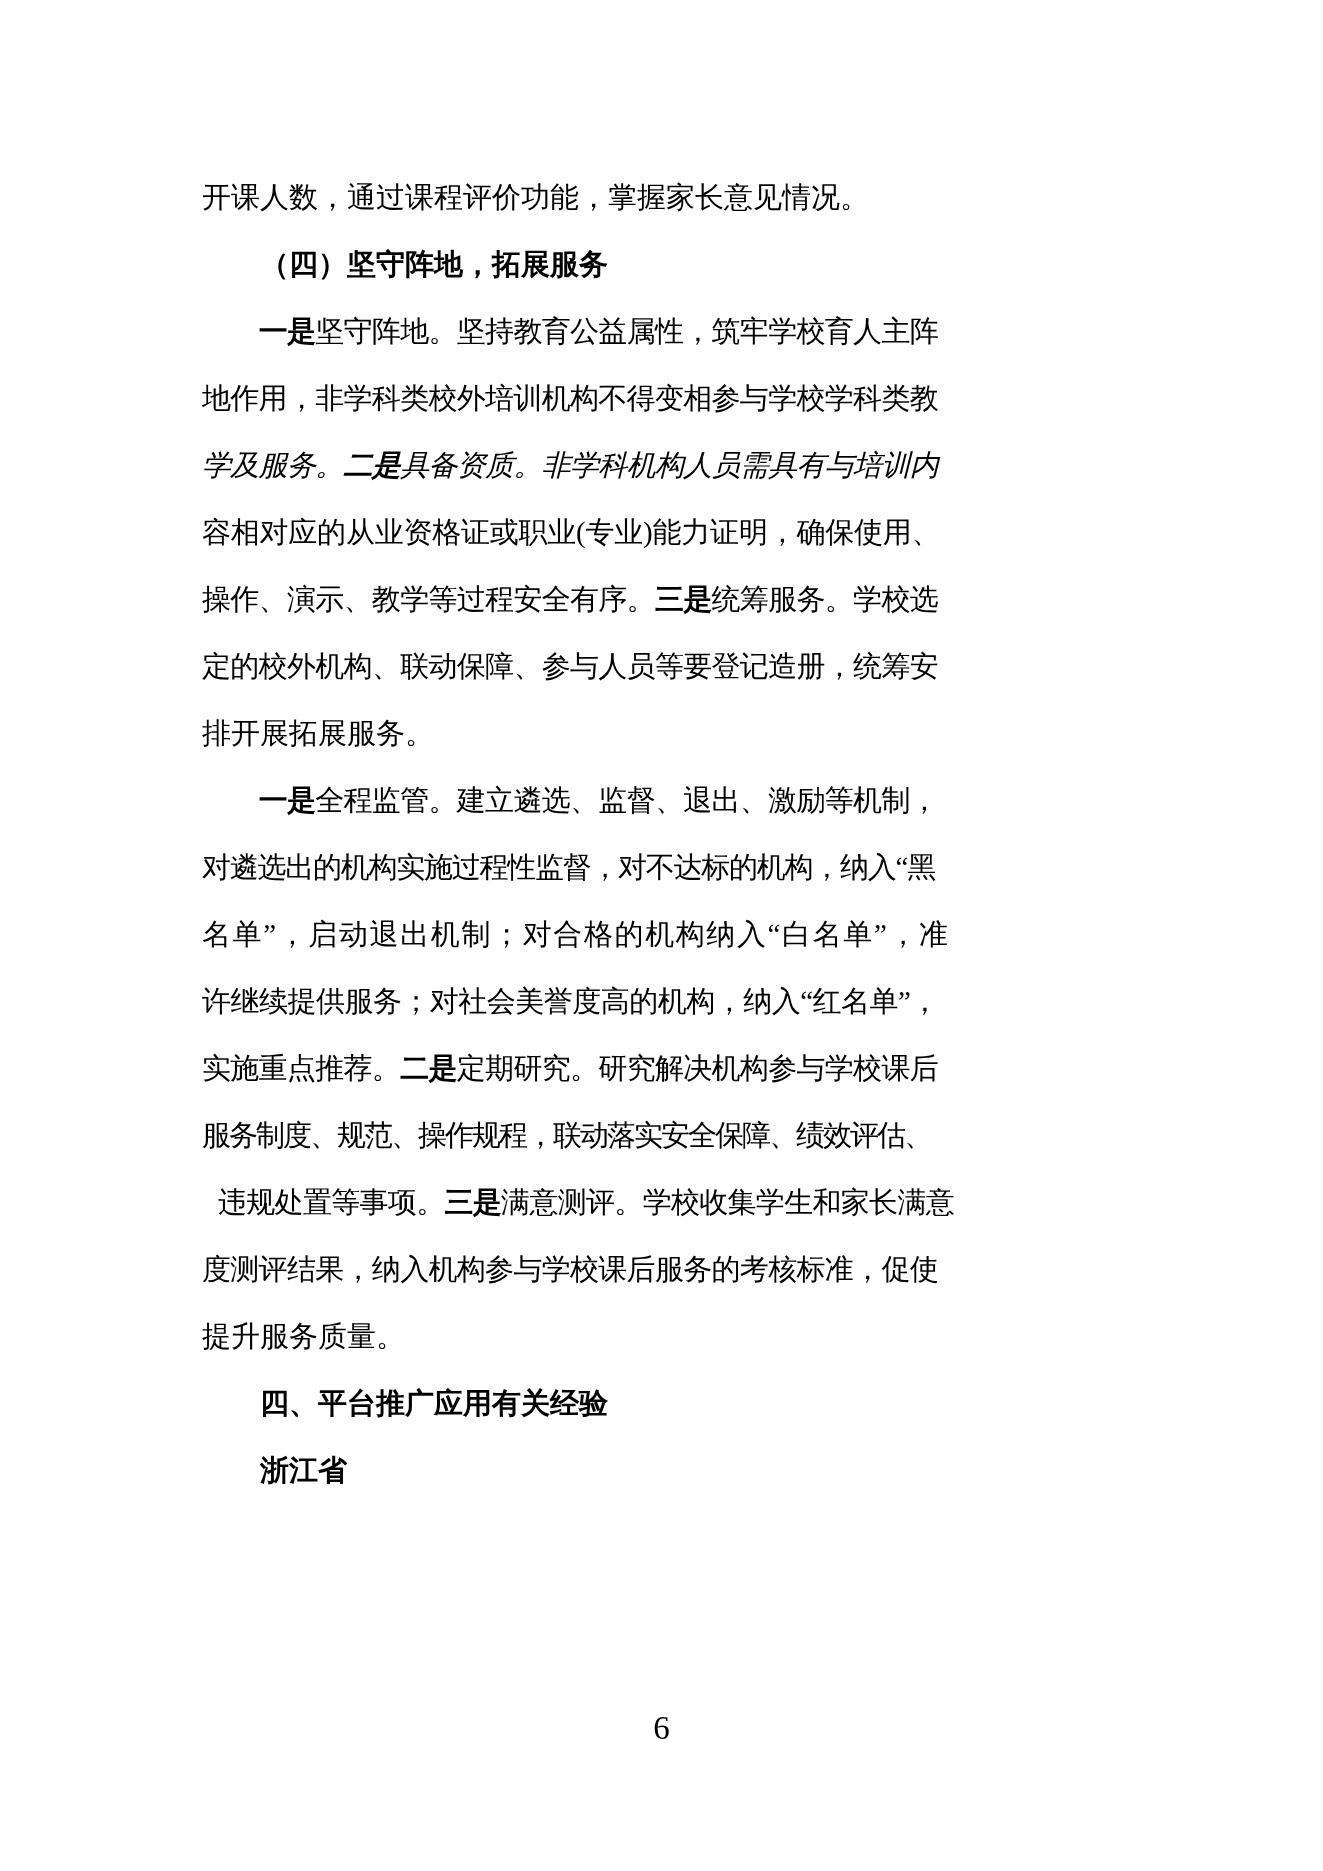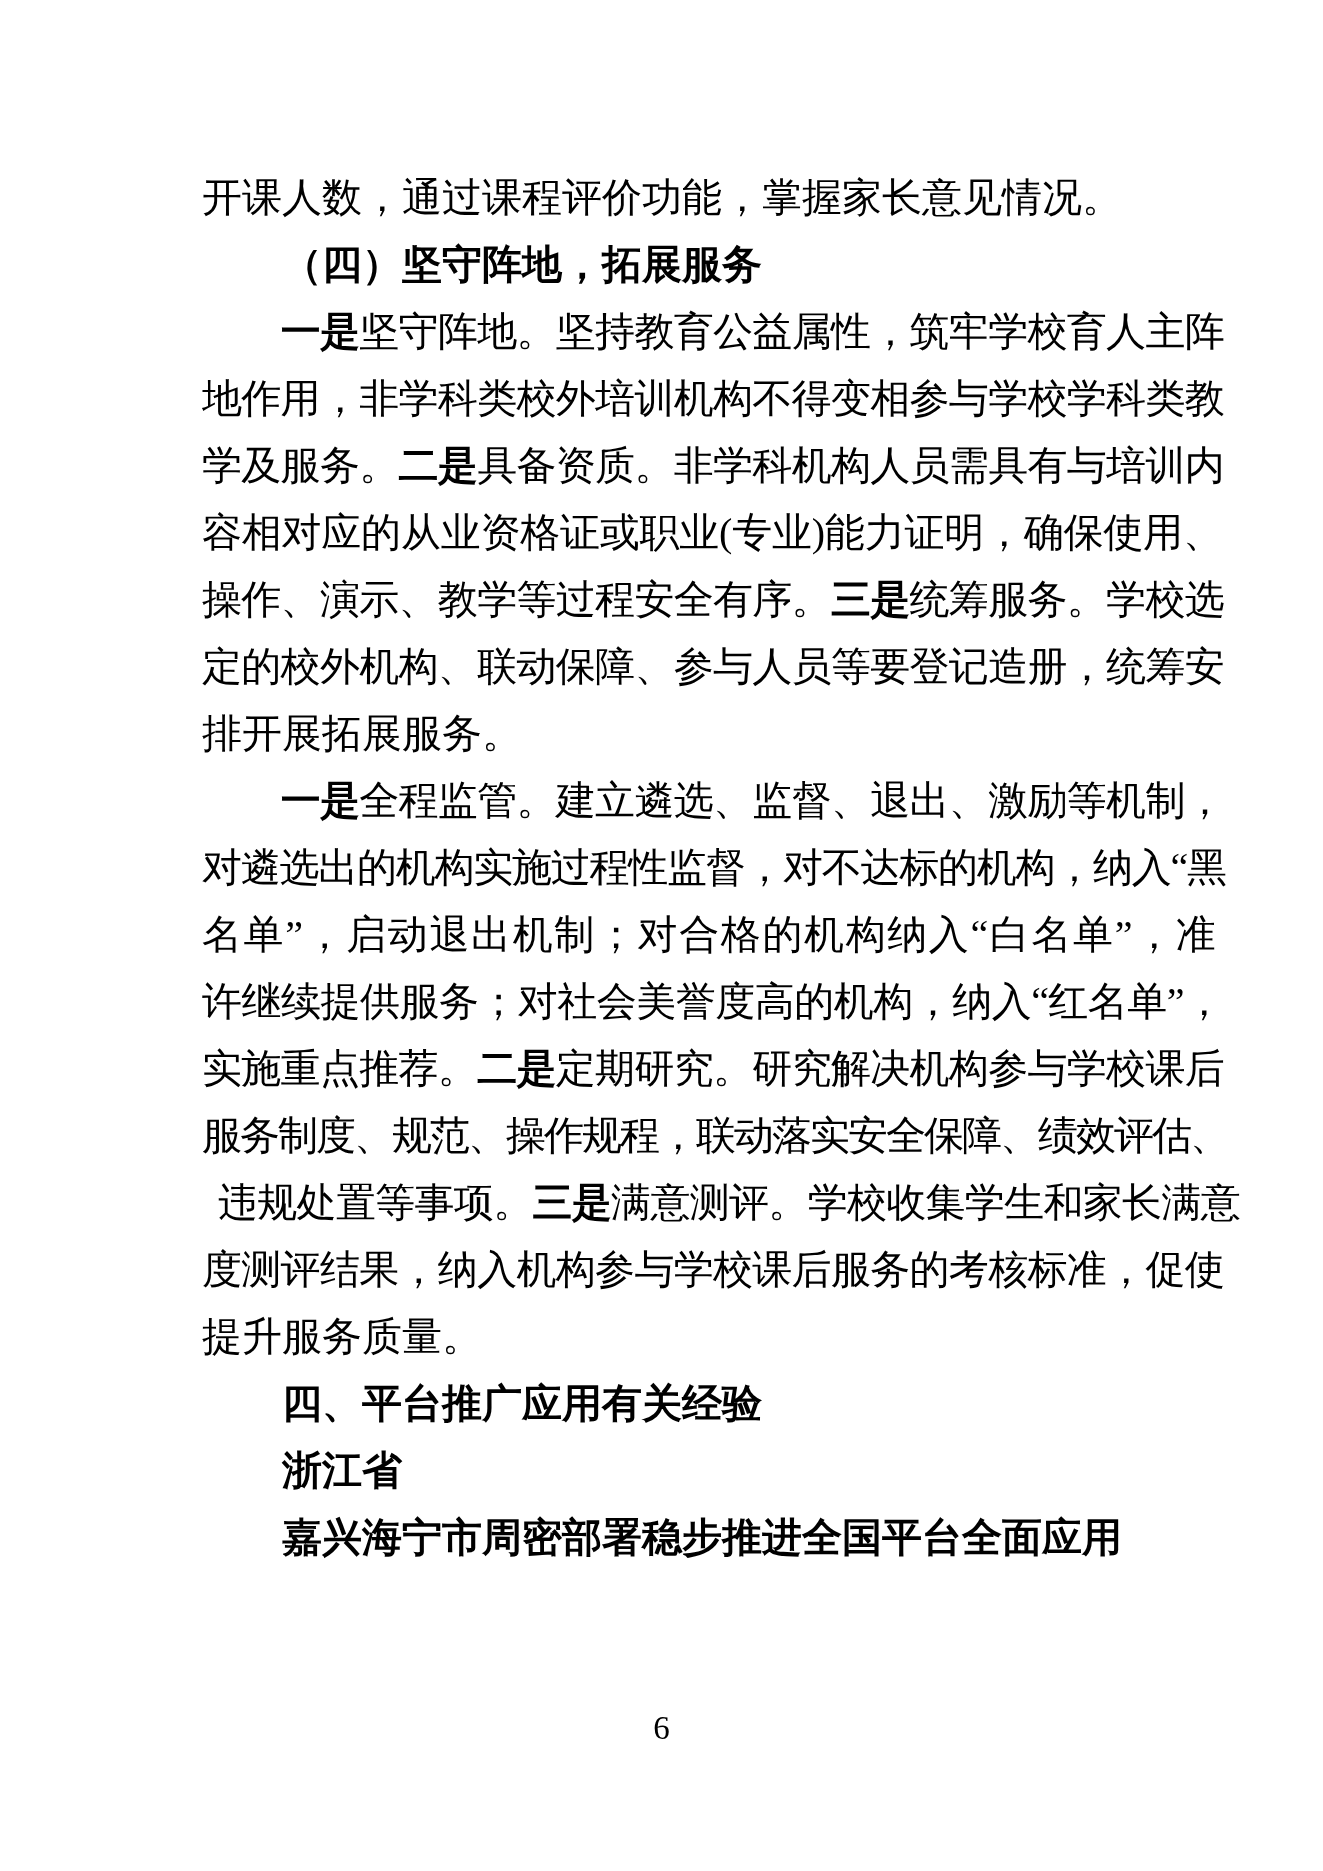--- a/index.html
+++ b/index.html
@@ -18,21 +18,21 @@
   }
   .text-block {
     position: absolute;
     left: 202px;
     top: 164px;
     width: 918px;
   }
   .line {
     height: 67px;
     line-height: 67px;
-    font-size: 40px;
+    font-size: 29px;
     white-space: nowrap;
     color: #000000;
   }
   .line b {
     font-weight: bold;
   }
   .hei {
     font-family: "Liberation Sans", "DejaVu Sans", sans-serif;
   }
   .page-number {
@@ -48,32 +48,31 @@
 </style>
 </head>
 <body>
 
 <div class="page">
   <div class="text-block" id="text-block">
       <div class="line"><span><span>开课人数，通过课程评价功能，掌握家长意见情况。</span></span></div>
       <div class="line"><span><b>　　（四）坚守阵地，拓展服务</b></span></div>
       <div class="line" style="letter-spacing: -0.692308px;"><span><span>　　</span><b>一是</b><span>坚守阵地。坚持教育公益属性，筑牢学校育人主阵</span></span></div>
       <div class="line" style="letter-spacing: -0.692308px;"><span><span>地作用，非学科类校外培训机构不得变相参与学校学科类教</span></span></div>
-      <div class="line" style="letter-spacing: -0.692308px;"><span><span>学及服务。</span><b>二是</b><span>具备资质。非学科机构人员需具有与培训内</span></span></div>
+      <div class="line" style="letter-spacing: -0.692308px; font-style: italic;"><span><span>学及服务。</span><b>二是</b><span>具备资质。非学科机构人员需具有与培训内</span></span></div>
       <div class="line" style="letter-spacing: -0.221644px;"><span><span>容相对应的从业资格证或职业(专业)能力证明，确保使用、</span></span></div>
       <div class="line" style="letter-spacing: -0.692308px;"><span><span>操作、演示、教学等过程安全有序。</span><b>三是</b><span>统筹服务。学校选</span></span></div>
       <div class="line" style="letter-spacing: -0.692308px;"><span><span>定的校外机构、联动保障、参与人员等要登记造册，统筹安</span></span></div>
       <div class="line"><span><span>排开展拓展服务。</span></span></div>
       <div class="line" style="letter-spacing: -0.692308px;"><span><span>　　</span><b>一是</b><span>全程监管。建立遴选、监督、退出、激励等机制，</span></span></div>
       <div class="line" style="letter-spacing: -1.25868px;"><span><span>对遴选出的机构实施过程性监督，对不达标的机构，纳入“黑</span></span></div>
       <div class="line" style="letter-spacing: 1.61779px;"><span><span>名单”，启动退出机制；对合格的机构纳入“白名单”，准</span></span></div>
       <div class="line" style="letter-spacing: -0.517361px;"><span><span>许继续提供服务；对社会美誉度高的机构，纳入“红名单”，</span></span></div>
       <div class="line" style="letter-spacing: -0.692308px;"><span><span>实施重点推荐。</span><b>二是</b><span>定期研究。研究解决机构参与学校课后</span></span></div>
       <div class="line" style="letter-spacing: -2px;"><span><span>服务制度、规范、操作规程，联动落实安全保障、绩效评估、</span></span></div>
       <div class="line" style="letter-spacing: -0.692308px; margin-left: 16px;"><span><span>违规处置等事项。</span><b>三是</b><span>满意测评。学校收集学生和家长满意</span></span></div>
       <div class="line" style="letter-spacing: -0.692308px;"><span><span>度测评结果，纳入机构参与学校课后服务的考核标准，促使</span></span></div>
       <div class="line"><span><span>提升服务质量。</span></span></div>
       <div class="line hei"><span><b>　　四、平台推广应用有关经验</b></span></div>
       <div class="line"><span><b>　　浙江省</b></span></div>
-      <div class="line hei"><span><b>　　嘉兴海宁市周密部署稳步推进全国平台全面应用</b></span></div>
     </div>
   <div class="page-number">6</div>
 </div>
 
 </body></html>

